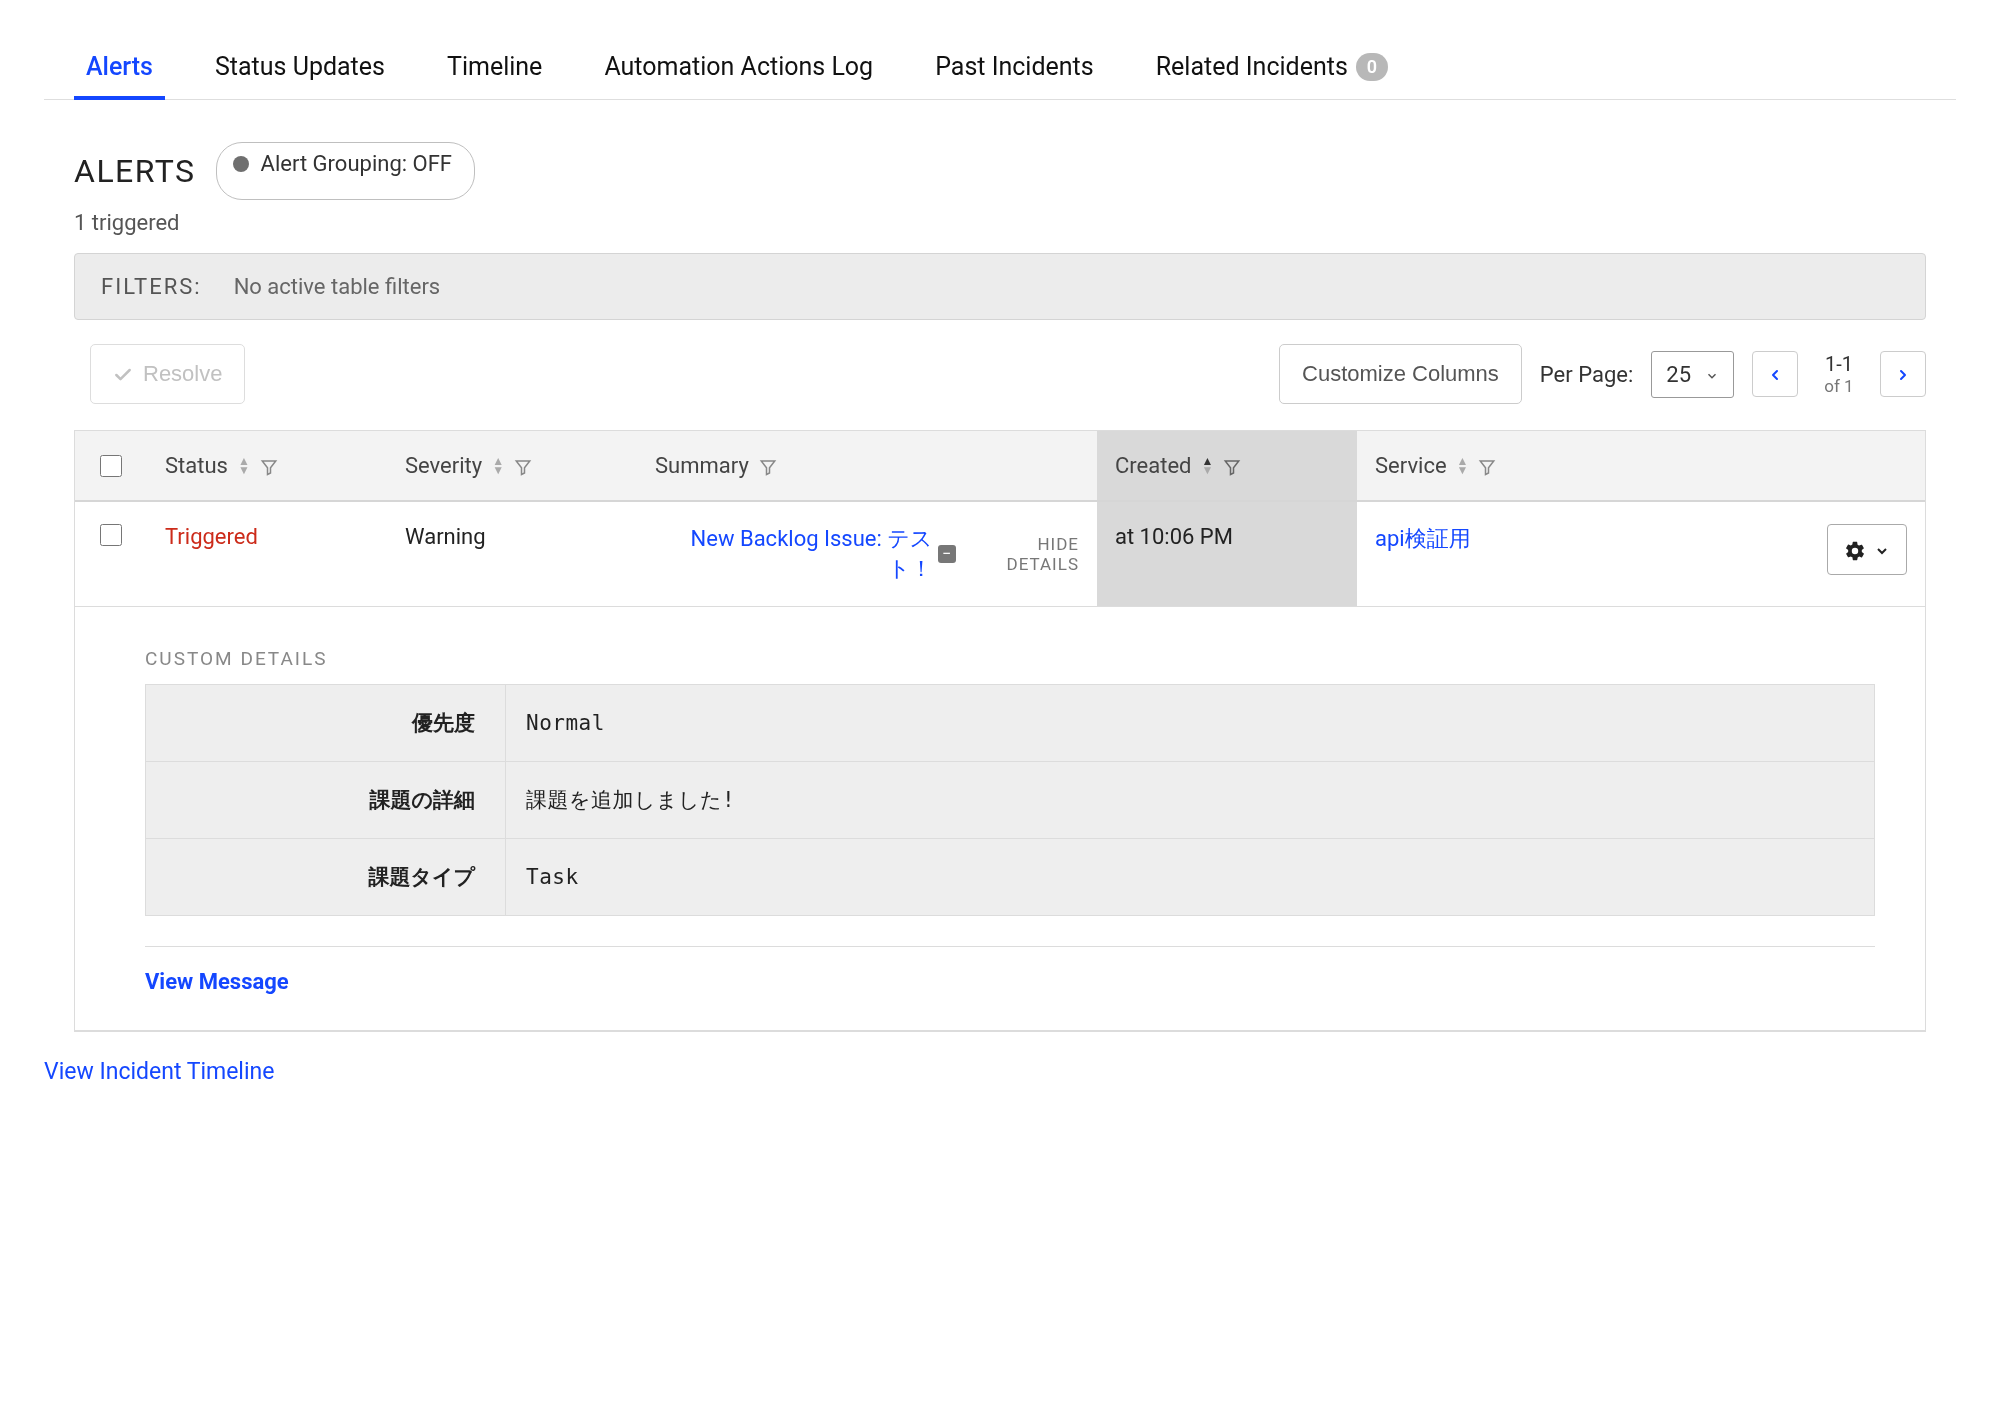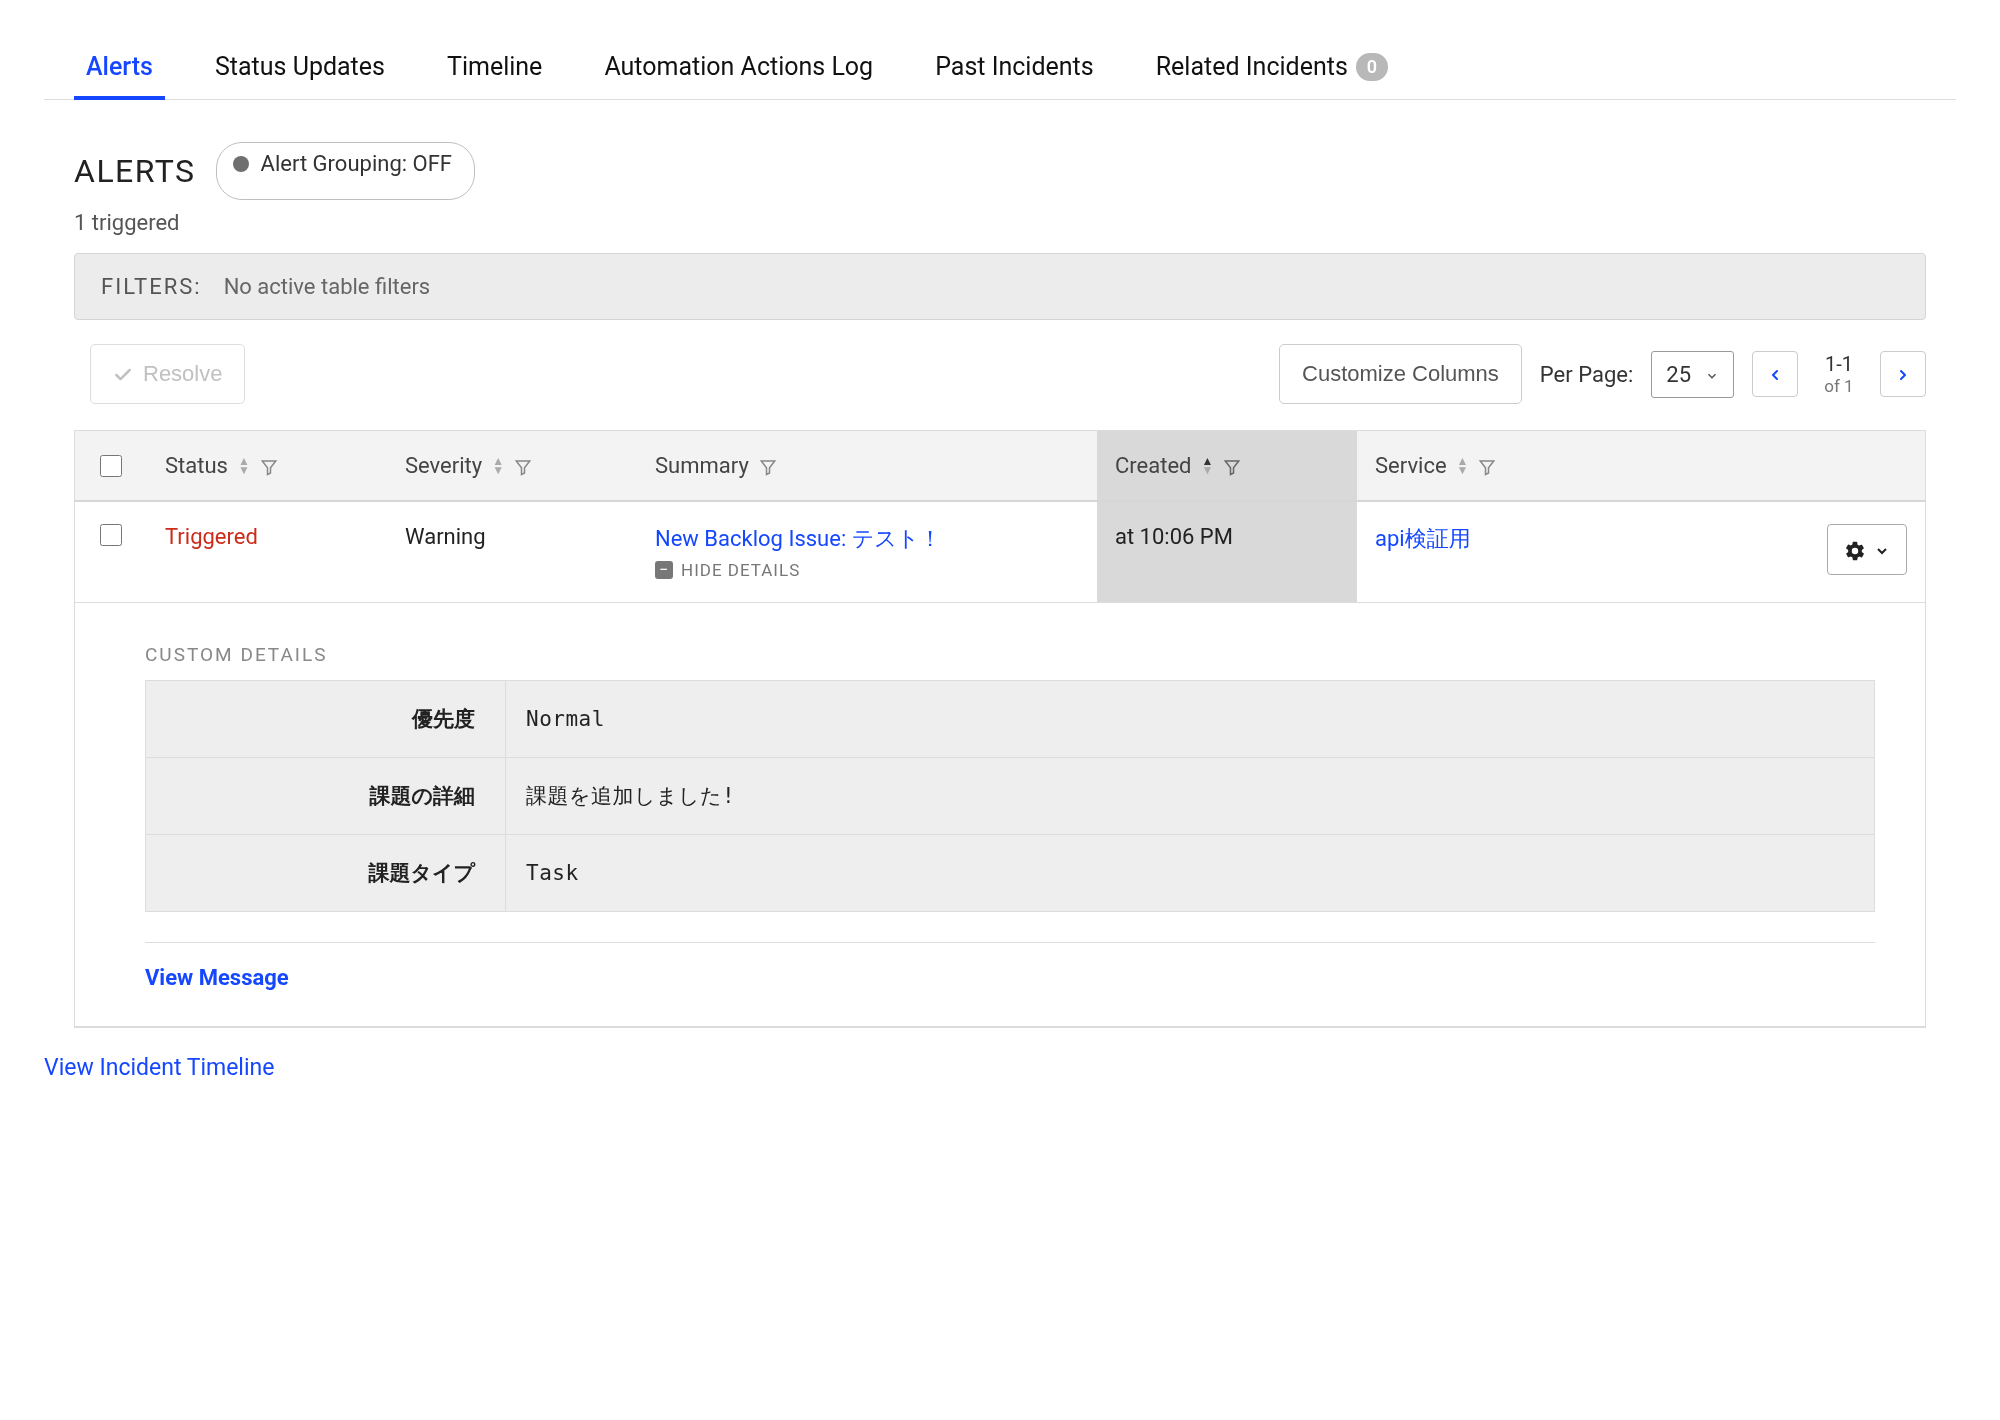--- a/index.html
+++ b/index.html
@@ -98,21 +98,21 @@
 
   
   .filters-bar {
     margin-top: 18px;
     background: #ececec;
     border: 1px solid #d4d4d4;
     border-radius: 4px;
     padding: 20px 26px;
     display: flex;
     align-items: center;
-    gap: 22px;
+    gap: 32px;
     font-size: 22px;
   }
   .filters-label {
     letter-spacing: 2px;
     color: #555;
   }
   .filters-text { color: #666; }
 
   
   .toolbar {
@@ -223,22 +223,23 @@
     border-bottom: 1px solid #dcdcdc;
   }
   .td {
     padding: 22px 18px;
     font-size: 22px;
   }
   .status-triggered { color: #cc2b1a; }
   .link { color: #1447ff; cursor: pointer; }
   .summary-cell {
     display: flex;
-    flex-direction: column;
+    flex-direction: row;
     gap: 6px;
+    text-align: right;
   }
   .hide-details {
     display: flex;
     align-items: center;
     gap: 8px;
     font-size: 17px;
     letter-spacing: 1px;
     color: #777;
     cursor: pointer;
   }

